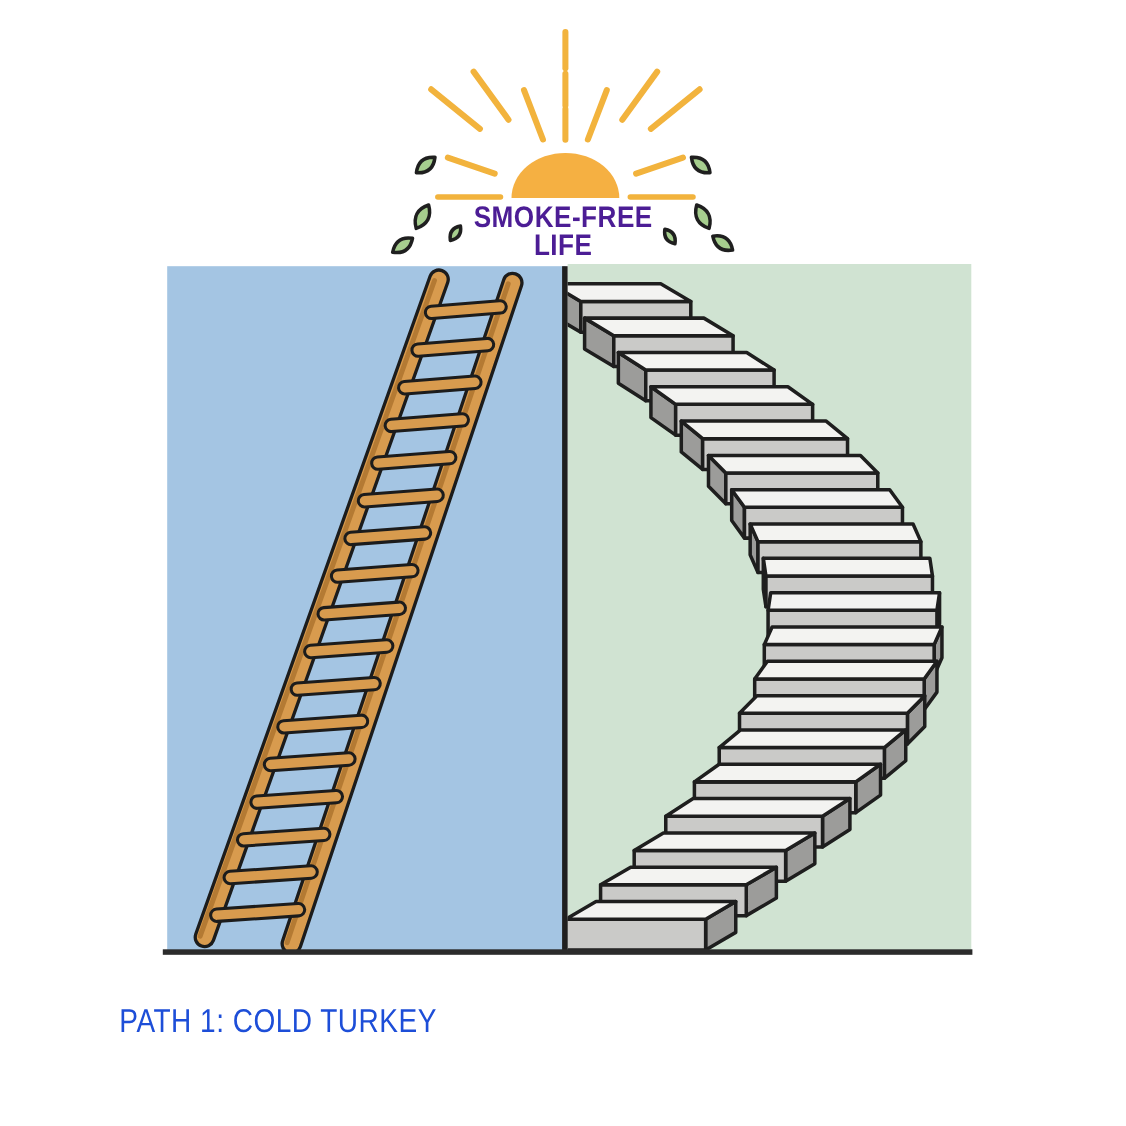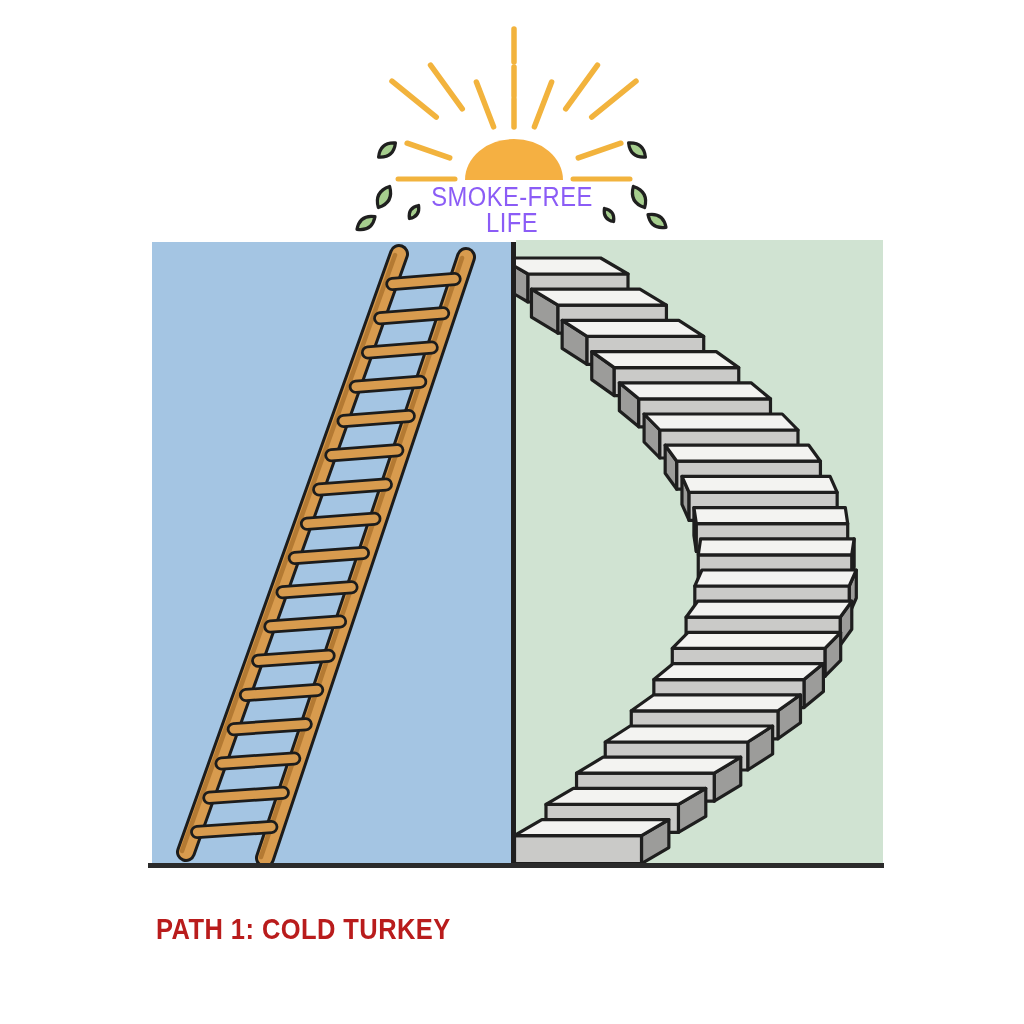--- a/index.html
+++ b/index.html
@@ -9,33 +9,33 @@
     background:#ffffff;
     overflow:hidden;
     font-family:"Liberation Sans", sans-serif;
   }
   #scene{position:absolute;left:0;top:0;}
   .title-block{
     position:absolute;
     left:0;top:184px;width:1024px;
     text-align:center;
     line-height:26px;
-    color:#8b5cf6;
-    font-weight:400;
+    color:#4c1d95;
+    font-weight:700;
     font-size:27px;
     letter-spacing:0.5px;
   }
   .title-block span{display:block;transform:scaleX(0.88);}
   .path-label{
     position:absolute;
     top:912px;
     width:440px;
-    text-align:center;
-    color:#b91c1c;
-    font-weight:700;
+    text-align:left;
+    color:#1d4ed8;
+    font-weight:400;
     font-size:30px;
     letter-spacing:0.5px;
     white-space:nowrap;
   }
   .path-label span{display:inline-block;transform:scaleX(0.85);}
   #label-path1{left:83px;}
   #label-path2{left:501px;}
 </style>
 </head>
 <body>

